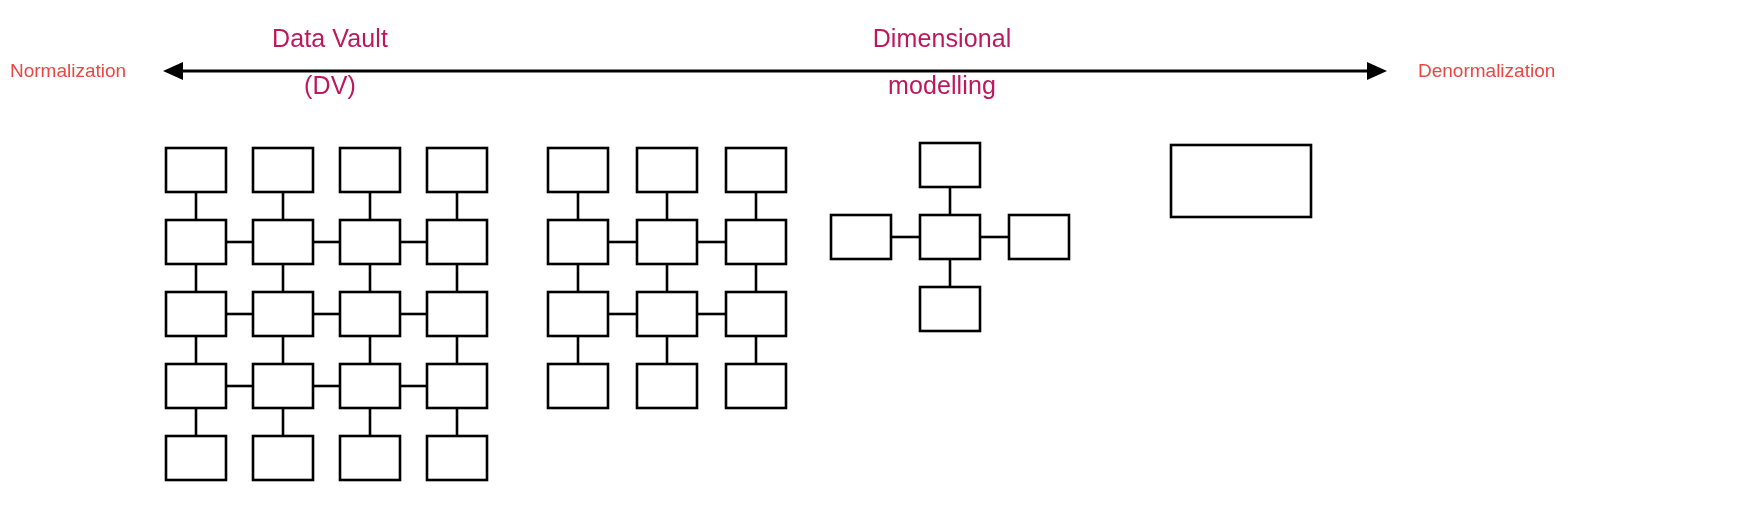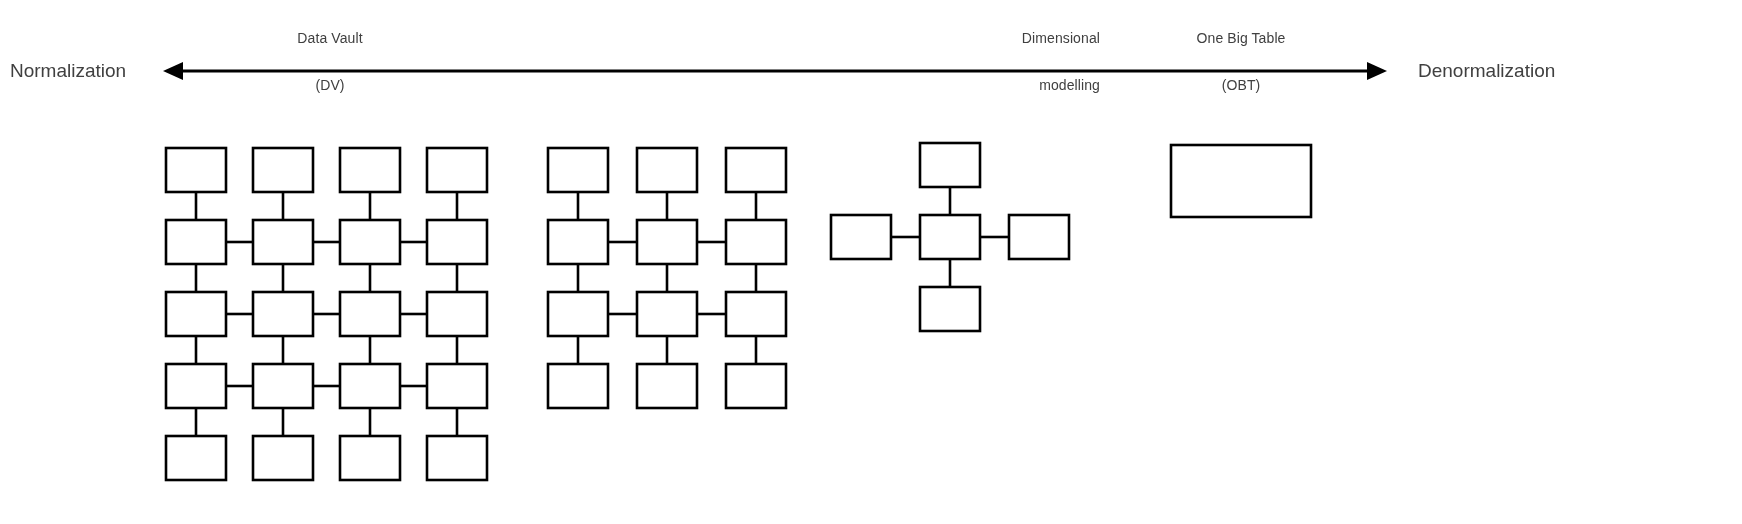--- a/index.html
+++ b/index.html
@@ -9,58 +9,54 @@
     background:#ffffff;
     font-family:"Liberation Sans", sans-serif;
     color:#000000;
     overflow:hidden;
     position:relative;
   }
   #stage{position:absolute;left:0;top:0;width:1742px;height:524px;}
   .col-label{
     position:absolute;
     text-align:center;
-    font-size:14px;
+    font-size:25px;
     line-height:23.5px;
-    color:#404040;
+    color:#be185d;
     white-space:pre-line;
     letter-spacing:0.1px;
   }
   .axis-end{
     position:absolute;
     font-size:19px;
     line-height:23px;
-    color:#404040;
+    color:#ef4444;
     white-space:nowrap;
   }
   svg.layer{position:absolute;left:0;top:0;width:1742px;height:524px;overflow:visible;}
   .bx{fill:#ffffff;stroke:#000000;stroke-width:2.6;}
   .lk{stroke:#000000;stroke-width:2.6;}
   .axisline{stroke:#000000;stroke-width:3.2;fill:none;}
   .arrowhd{fill:#000000;}
 </style>
 </head>
 <body>
 
 <div id="stage">
 
   <div class="axis-end" id="lbl-left" style="left: 10px; top: 59px;">Normalization</div>
   <div class="axis-end" id="lbl-right" style="left: 1418px; top: 59px;">Denormalization</div>
 
   <div class="col-label" id="hd-0" style="width: 260px; left: 200px; top: 3px;">
     <span>Data Vault</span><br>
     <span>(DV)</span>
   </div>
-  <div class="col-label" id="hd-2" style="width: 260px; left: 840px; top: 3px; text-align: right;">
+  <div class="col-label" id="hd-2" style="width: 260px; left: 812px; top: 3px;">
     <span>Dimensional</span><br>
     <span>modelling</span>
-  </div>
-  <div class="col-label" id="hd-3" style="width: 260px; left: 1111px; top: 3px;">
-    <span>One Big Table</span><br>
-    <span>(OBT)</span>
   </div>
 
   <svg class="layer" id="gfx" viewBox="0 0 1742 524" preserveAspectRatio="none">
       <line x1="176" y1="71" x2="1374" y2="71" class="axisline"></line>
       <polygon points="163,71 183,62 183,80" class="arrowhd"></polygon>
       <polygon points="1387,71 1367,62 1367,80" class="arrowhd"></polygon>
       <line x1="196" y1="192" x2="196" y2="220" class="lk"></line>
       <line x1="283" y1="192" x2="283" y2="220" class="lk"></line>
       <line x1="370" y1="192" x2="370" y2="220" class="lk"></line>
       <line x1="457" y1="192" x2="457" y2="220" class="lk"></line>

